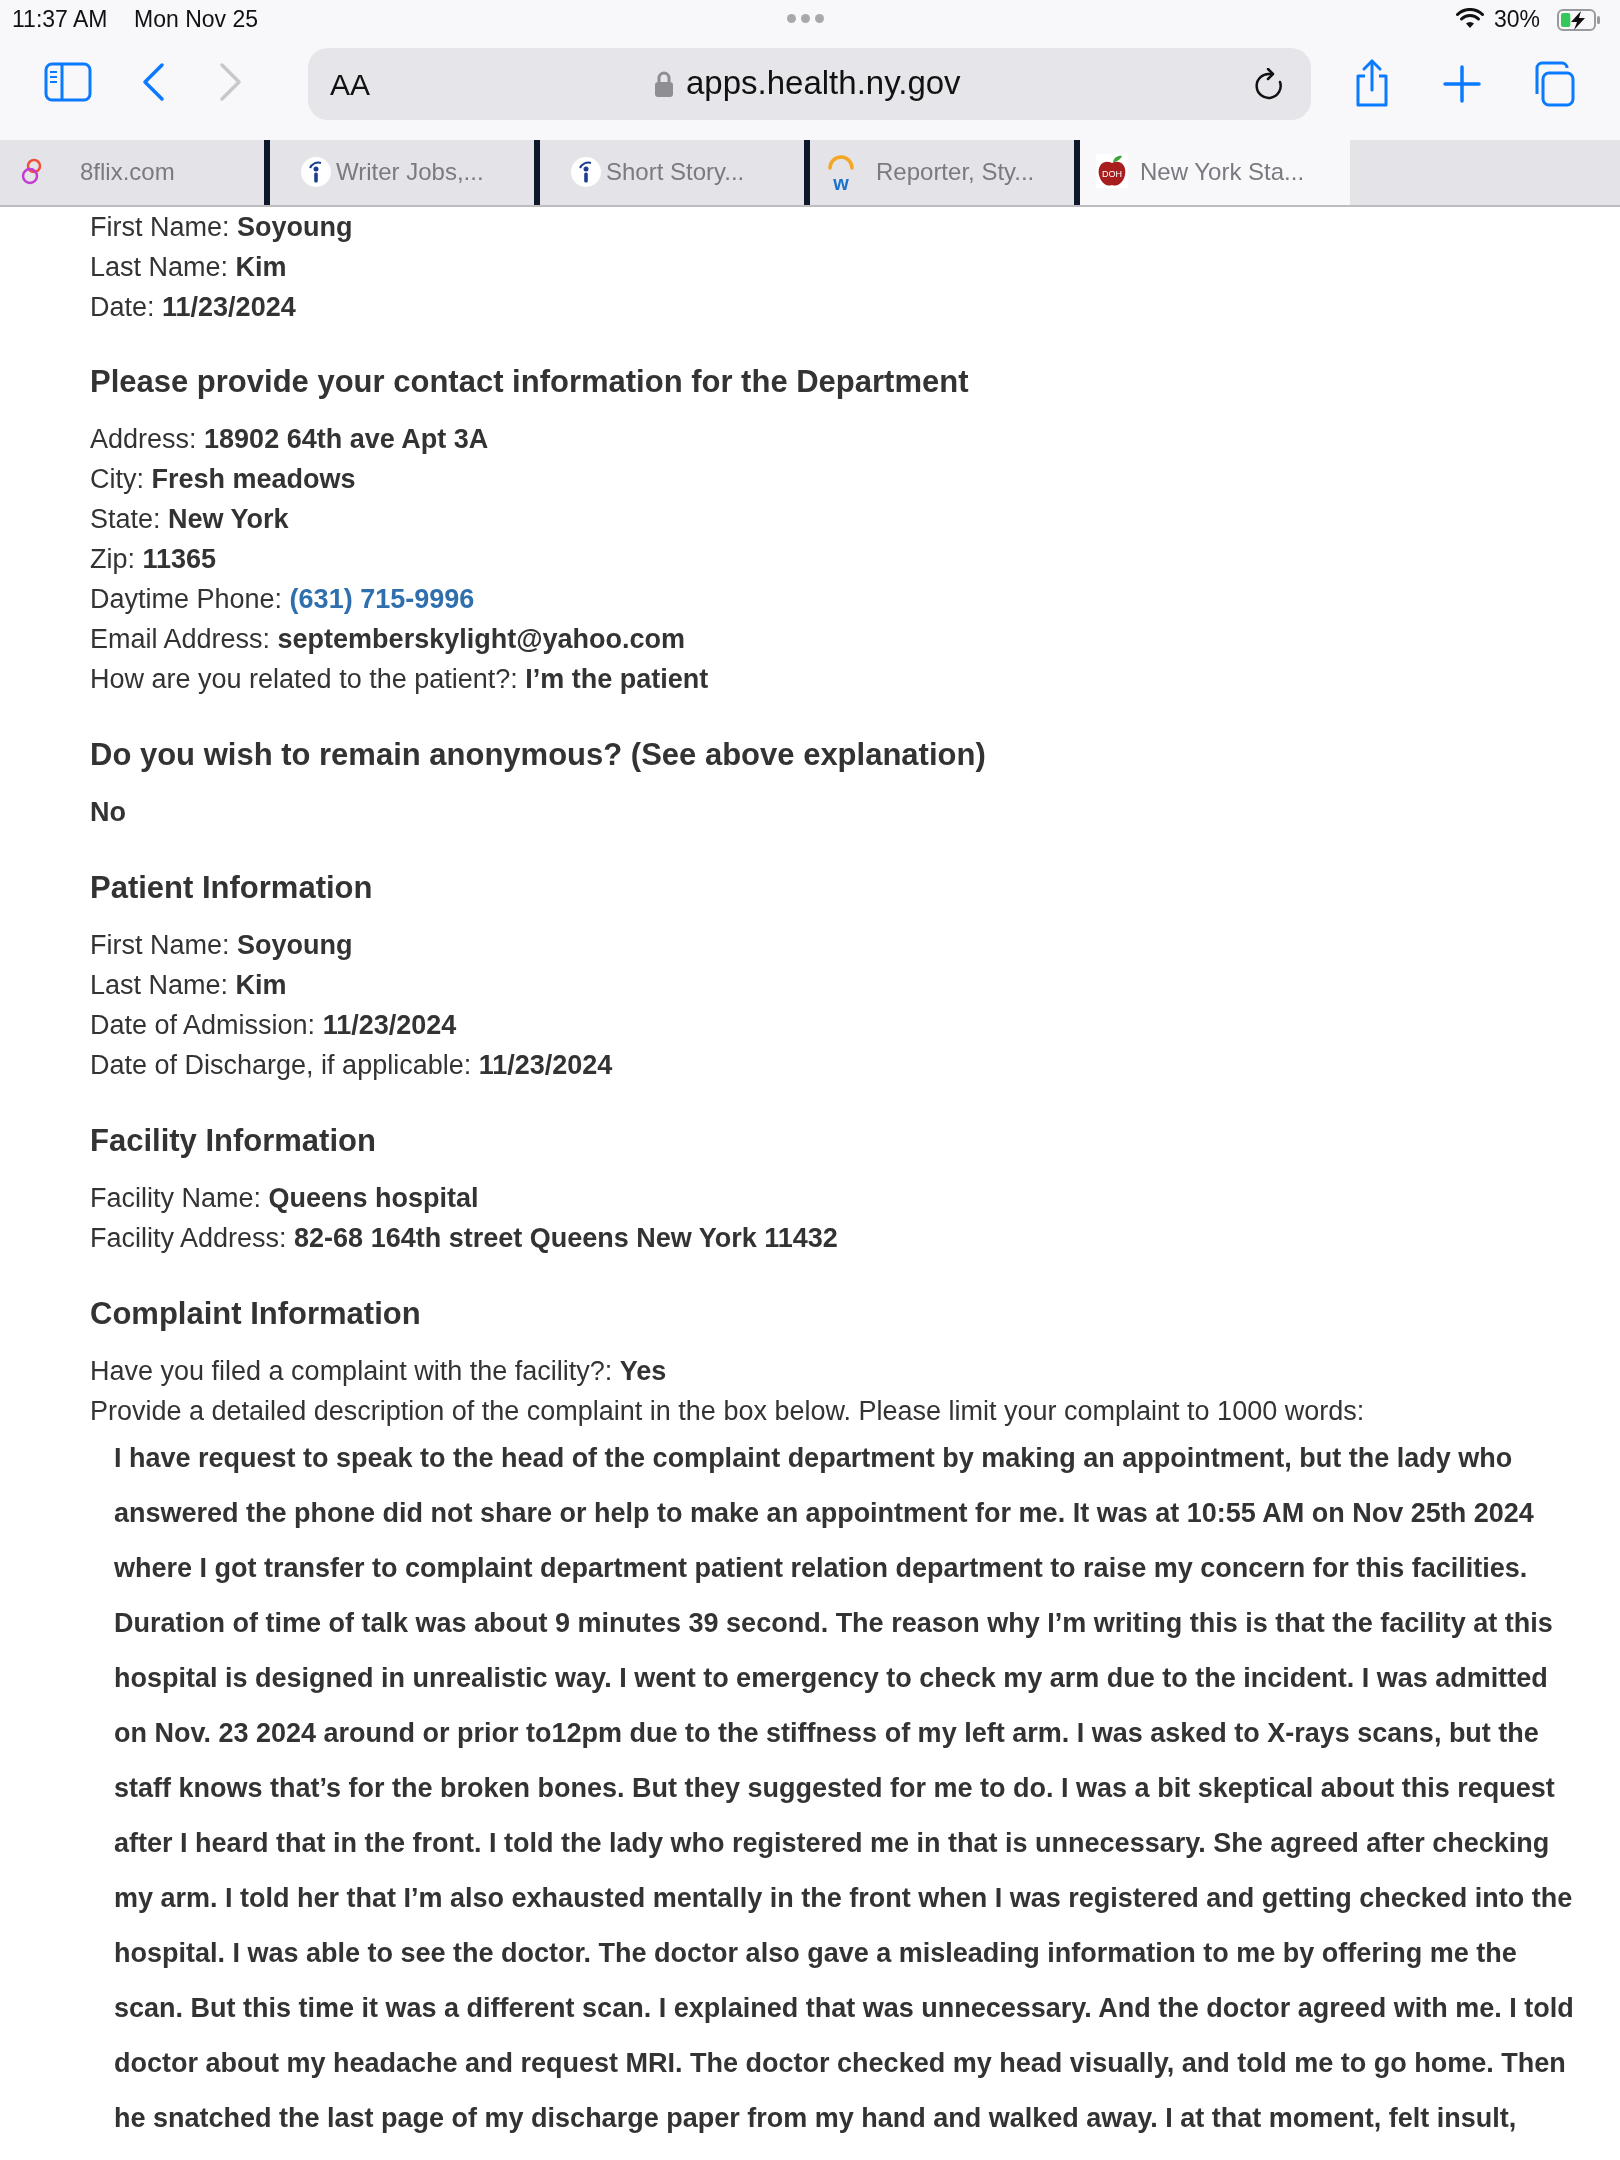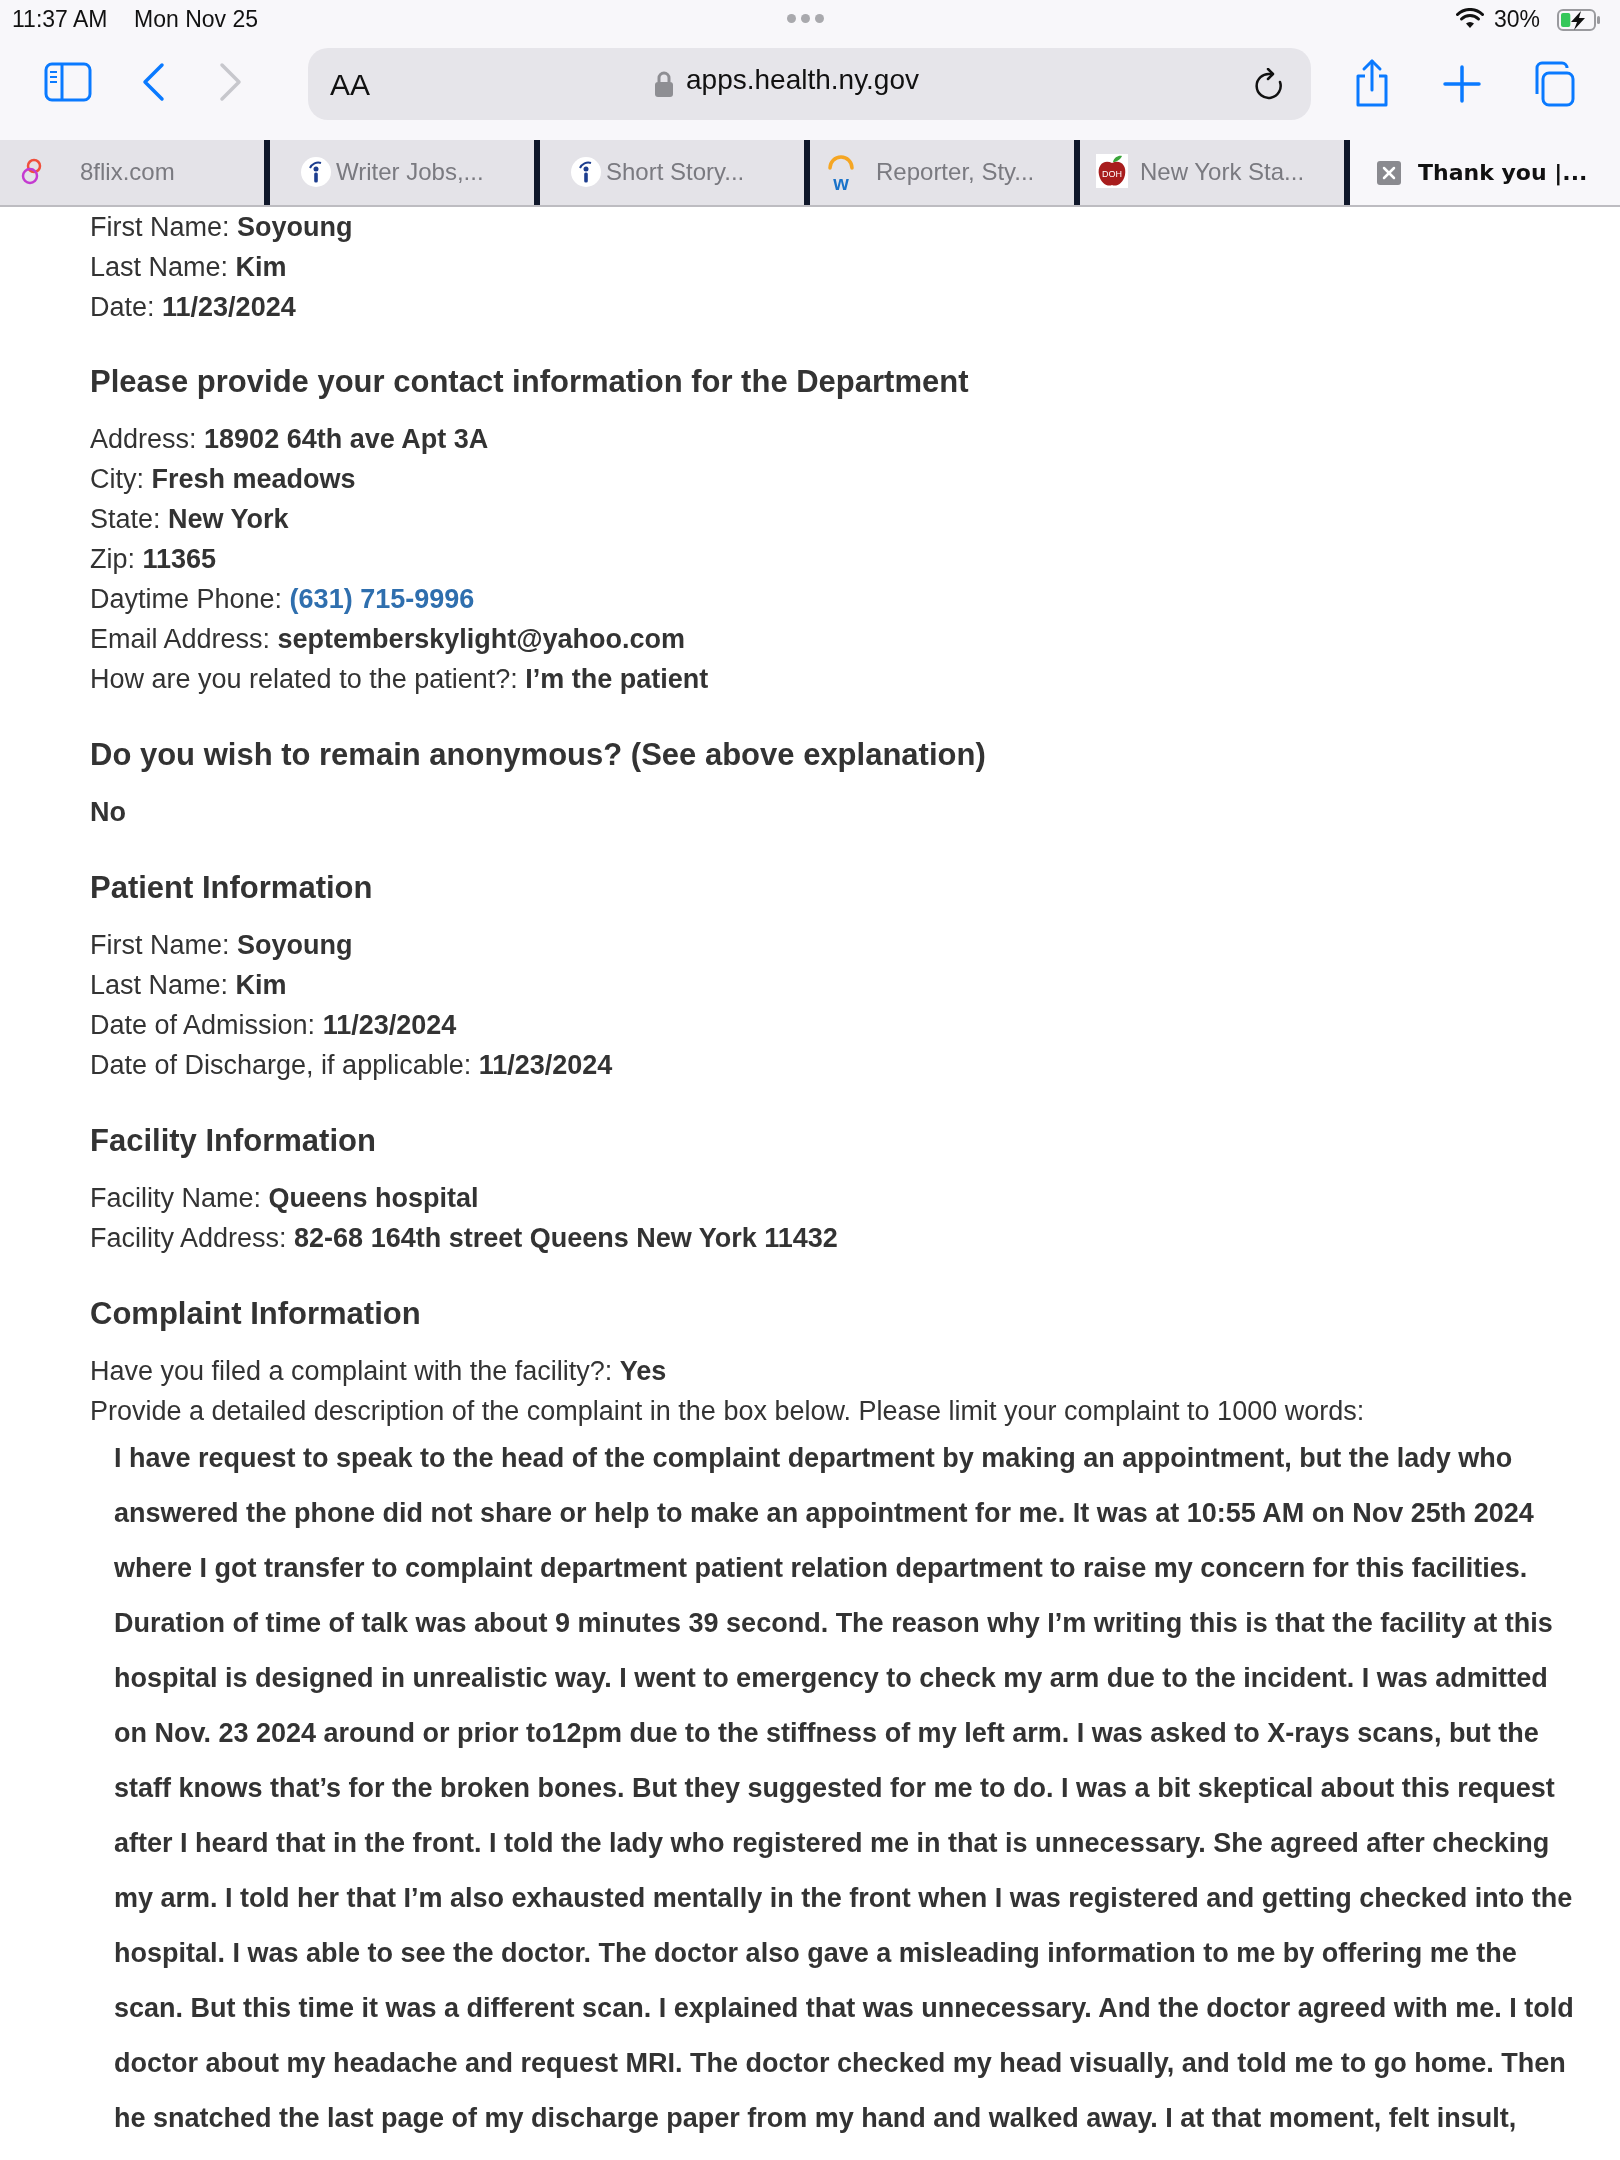--- a/index.html
+++ b/index.html
@@ -15,21 +15,21 @@
   .sb-wifi { position: absolute; left: 1456px; top: 8px; width: 28px; height: 22px; }
   .sb-battery-pct { position: absolute; left: 1494px; top: 6px; font-size: 23px; color: #111; }
   .sb-battery { position: absolute; left: 1557px; top: 9px; width: 44px; height: 22px; }
 
   
   .toolbar { position: absolute; left: 0; top: 40px; width: 1620px; height: 100px; background: #f8f7fa; }
   .tb-icon { position: absolute; }
   .addr { position: absolute; left: 308px; top: 8px; width: 1003px; height: 72px; background: #e6e5ea; border-radius: 20px; }
   .addr-aa { position: absolute; left: 22px; top: 20px; font-size: 30px; color: #111; }
   .addr-lock { position: absolute; left: 346px; top: 22px; width: 20px; height: 28px; }
-  .addr-url { position: absolute; left: 378px; top: 16px; font-size: 28px; color: #111; }
+  .addr-url { position: absolute; left: 378px; top: 16px; font-size: 33px; color: #111; }
   .addr-reload { position: absolute; left: 945px; top: 20px; width: 34px; height: 36px; }
 
   
   .tabs { position: absolute; left: 0; top: 140px; width: 1620px; height: 67px; background: #e4e3e8; border-bottom: 2px solid #bdbcc1; display: flex; }
   .tab { position: relative; height: 65px; width: 270px; border-right: 6px solid #0f172a; display: flex; align-items: center; }
   .tab:last-child { border-right: none; background: #f8f7fa; }
   .tab-fav { position: absolute; left: 18px; top: 16px; width: 32px; height: 32px; }
   .tab-label { position: absolute; left: 60px; top: 18px; font-size: 24px; color: #7a7a80; white-space: nowrap; }
   .tab.active .tab-label { color: #111; font-weight: bold; font-family: "DejaVu Sans", sans-serif; font-size: 22px; left: 68px; top: 20px; }
   .tab:first-child .tab-label { left: 80px; }
@@ -149,28 +149,20 @@
   </div>
   <div class="tab">
     <svg class="tab-fav" style="left:16px;top:14px;width:32px;height:34px" viewBox="0 0 32 34">
       <rect x="0" y="0" width="32" height="34" fill="#fff"></rect>
       <path d="M16 9 C8 5 1 11 3 21 C5 30 12 33 16 31 C20 33 27 30 29 21 C31 11 24 5 16 9 Z" fill="#a81d1d"></path>
       <path d="M17 8 C18 3 23 1 26 2 C24 6 20 8 17 8 Z" fill="#3aa53a"></path>
       <text x="16" y="23" font-size="9" fill="#fff" text-anchor="middle" font-family="Liberation Sans, sans-serif">DOH</text>
     </svg>
     <span class="tab-label" style="left:60px">New York Sta...</span>
   </div>
-  <div class="tab active">
-    <svg class="tab-fav" style="left:27px;top:21px;width:24px;height:24px" viewBox="0 0 24 24">
-      <rect x="0" y="0" width="24" height="24" rx="3" fill="#8a8a8f"></rect>
-      <line x1="7" y1="7" x2="17" y2="17" stroke="#fff" stroke-width="2.5" stroke-linecap="round"></line>
-      <line x1="17" y1="7" x2="7" y2="17" stroke="#fff" stroke-width="2.5" stroke-linecap="round"></line>
-    </svg>
-    <span class="tab-label">Thank you |...</span>
-  </div>
 </div>
 
 <div class="content">
 
   <div>
     <div class="row"><span class="lbl">First Name: </span><span class="val">Soyoung</span></div>
     <div class="row"><span class="lbl">Last Name: </span><span class="val">Kim</span></div>
     <div class="row"><span class="lbl">Date: </span><span class="val">11/23/2024</span></div>
   </div>
 

